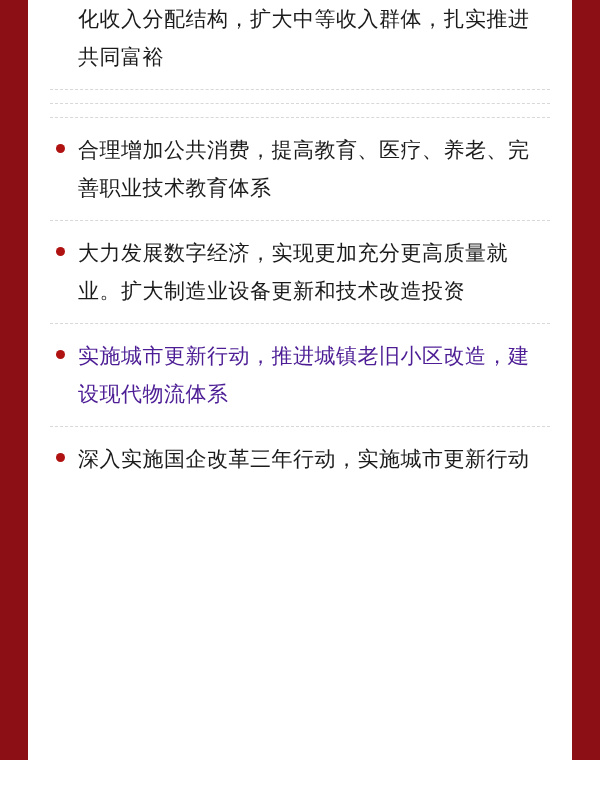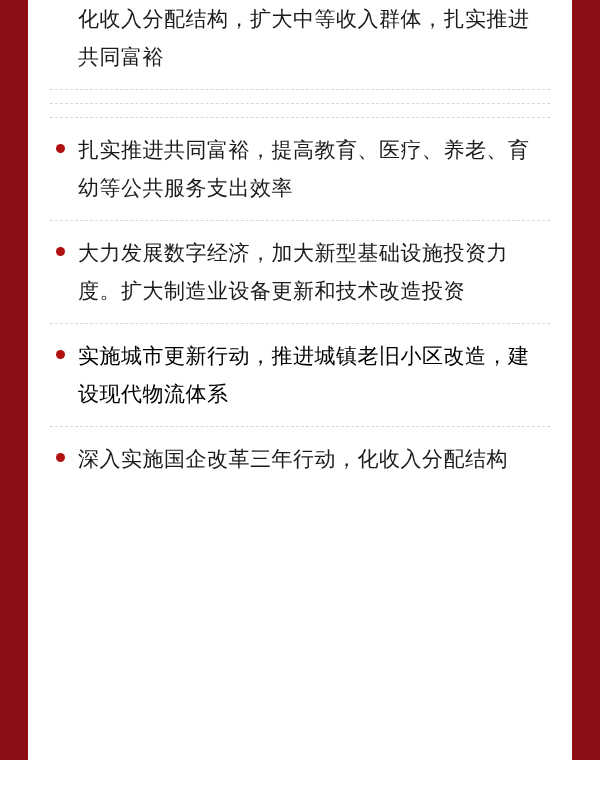--- a/index.html
+++ b/index.html
@@ -106,39 +106,39 @@
       <div class="divider" style="border-top-color: rgb(216, 216, 216);"></div>
 
 
       <div class="divider" style="border-top-color: rgb(216, 216, 216);"></div>
 
 
       <div class="divider" style="border-top-color: rgb(216, 216, 216);"></div>
 
       <li class="bullet-item">
         <span class="dot" style="background: rgb(176, 18, 18);"></span>
-        <span class="bullet-text" style="color: rgb(27, 27, 27);">扎实推进共同富裕，提高教育、医疗、养老、育幼等公共服务支出效率</span>
+        <span class="bullet-text" style="color: rgb(27, 27, 27);">合理增加公共消费，提高教育、医疗、养老、完善职业技术教育体系</span>
       </li>
 
       <div class="divider" style="border-top-color: rgb(216, 216, 216);"></div>
 
       <li class="bullet-item">
         <span class="dot" style="background: rgb(176, 18, 18);"></span>
-        <span class="bullet-text" style="color: rgb(27, 27, 27);">大力发展数字经济，加大新型基础设施投资力度。扩大制造业设备更新和技术改造投资</span>
+        <span class="bullet-text" style="color: rgb(27, 27, 27);">大力发展数字经济，实现更加充分更高质量就业。扩大制造业设备更新和技术改造投资</span>
       </li>
 
       <div class="divider" style="border-top-color: rgb(216, 216, 216);"></div>
 
       <li class="bullet-item">
         <span class="dot" style="background: rgb(176, 18, 18);"></span>
-        <span class="bullet-text" style="color: #000000;">实施城市更新行动，推进城镇老旧小区改造，建设现代物流体系</span>
+        <span class="bullet-text" style="color: #4c1d95;">实施城市更新行动，推进城镇老旧小区改造，建设现代物流体系</span>
       </li>
 
       <div class="divider" style="border-top-color: rgb(216, 216, 216);"></div>
 
       <li class="bullet-item">
         <span class="dot" style="background: rgb(176, 18, 18);"></span>
-        <span class="bullet-text" style="color: rgb(27, 27, 27);">深入实施国企改革三年行动，化收入分配结构</span>
+        <span class="bullet-text" style="color: rgb(27, 27, 27);">深入实施国企改革三年行动，实施城市更新行动</span>
       </li>
 
     </ul>
   </div>
 </div>
 
 </body></html>

